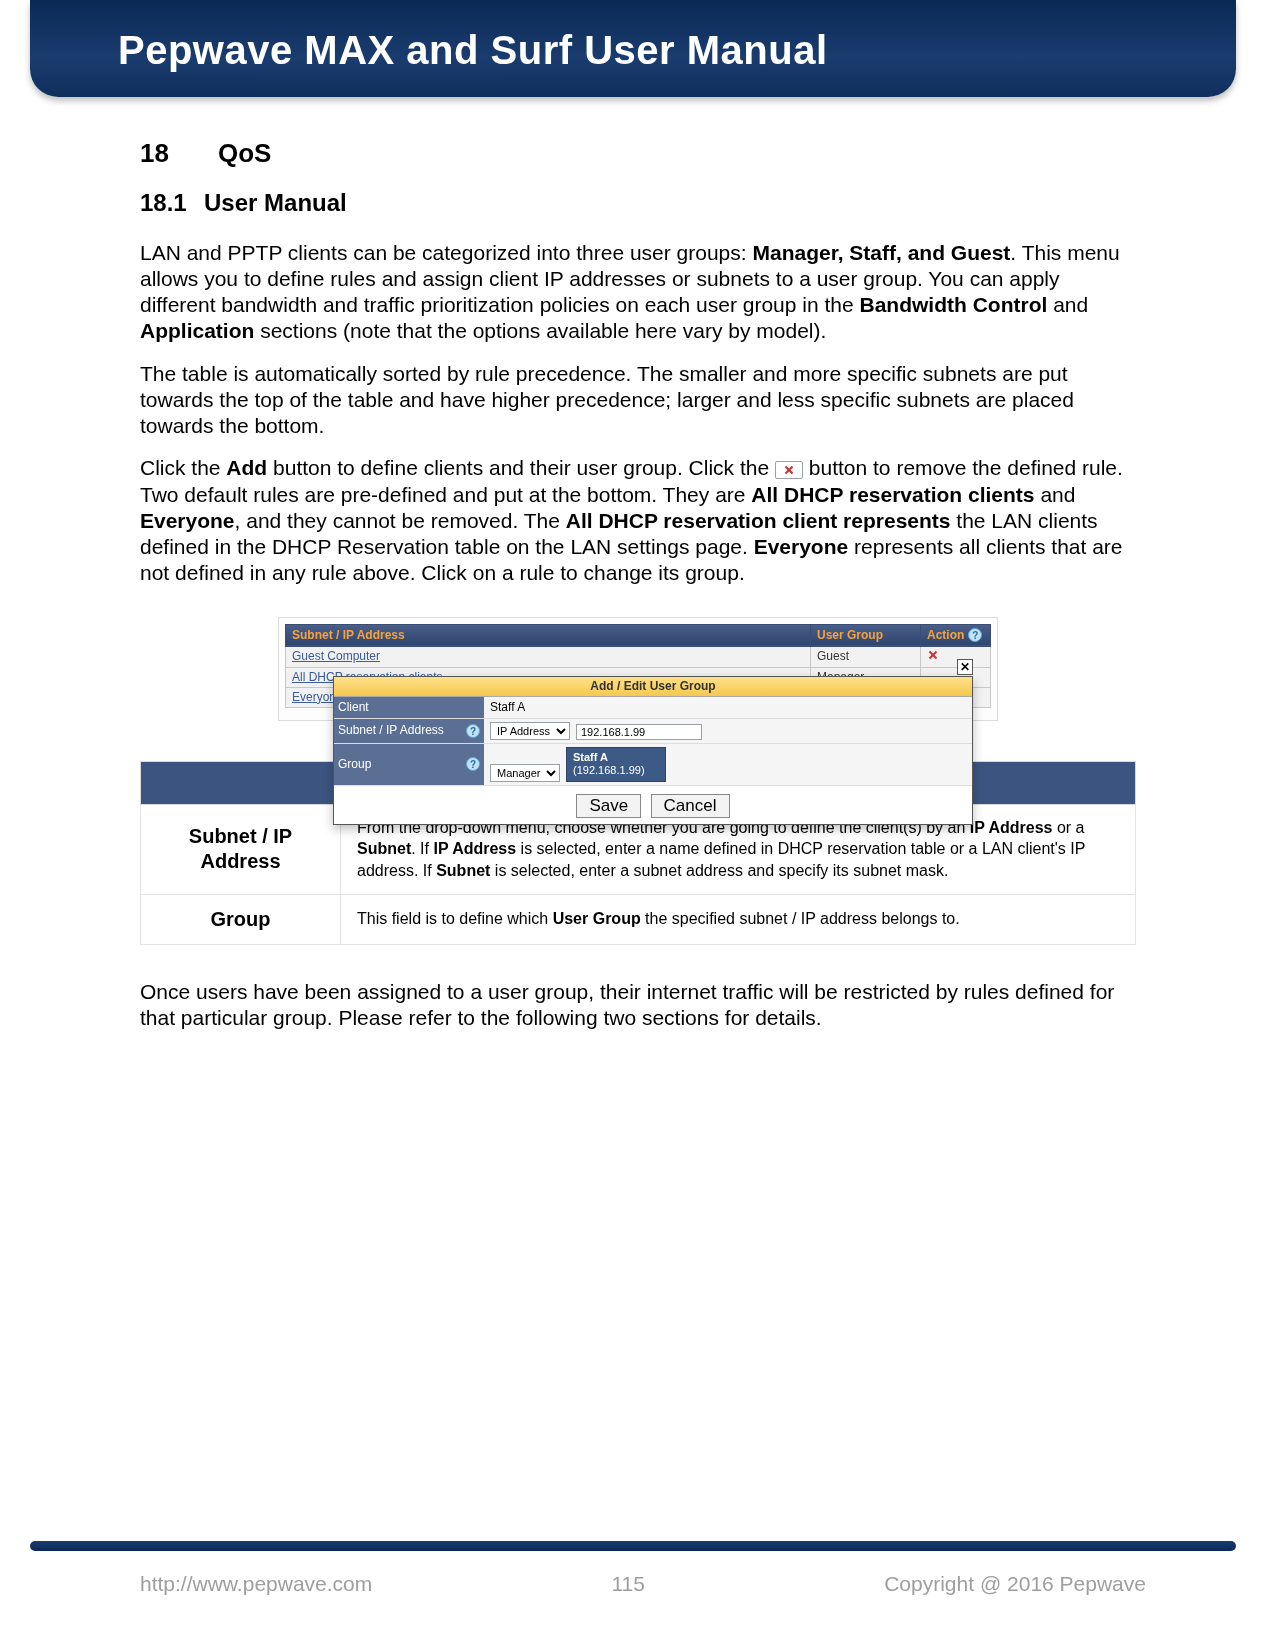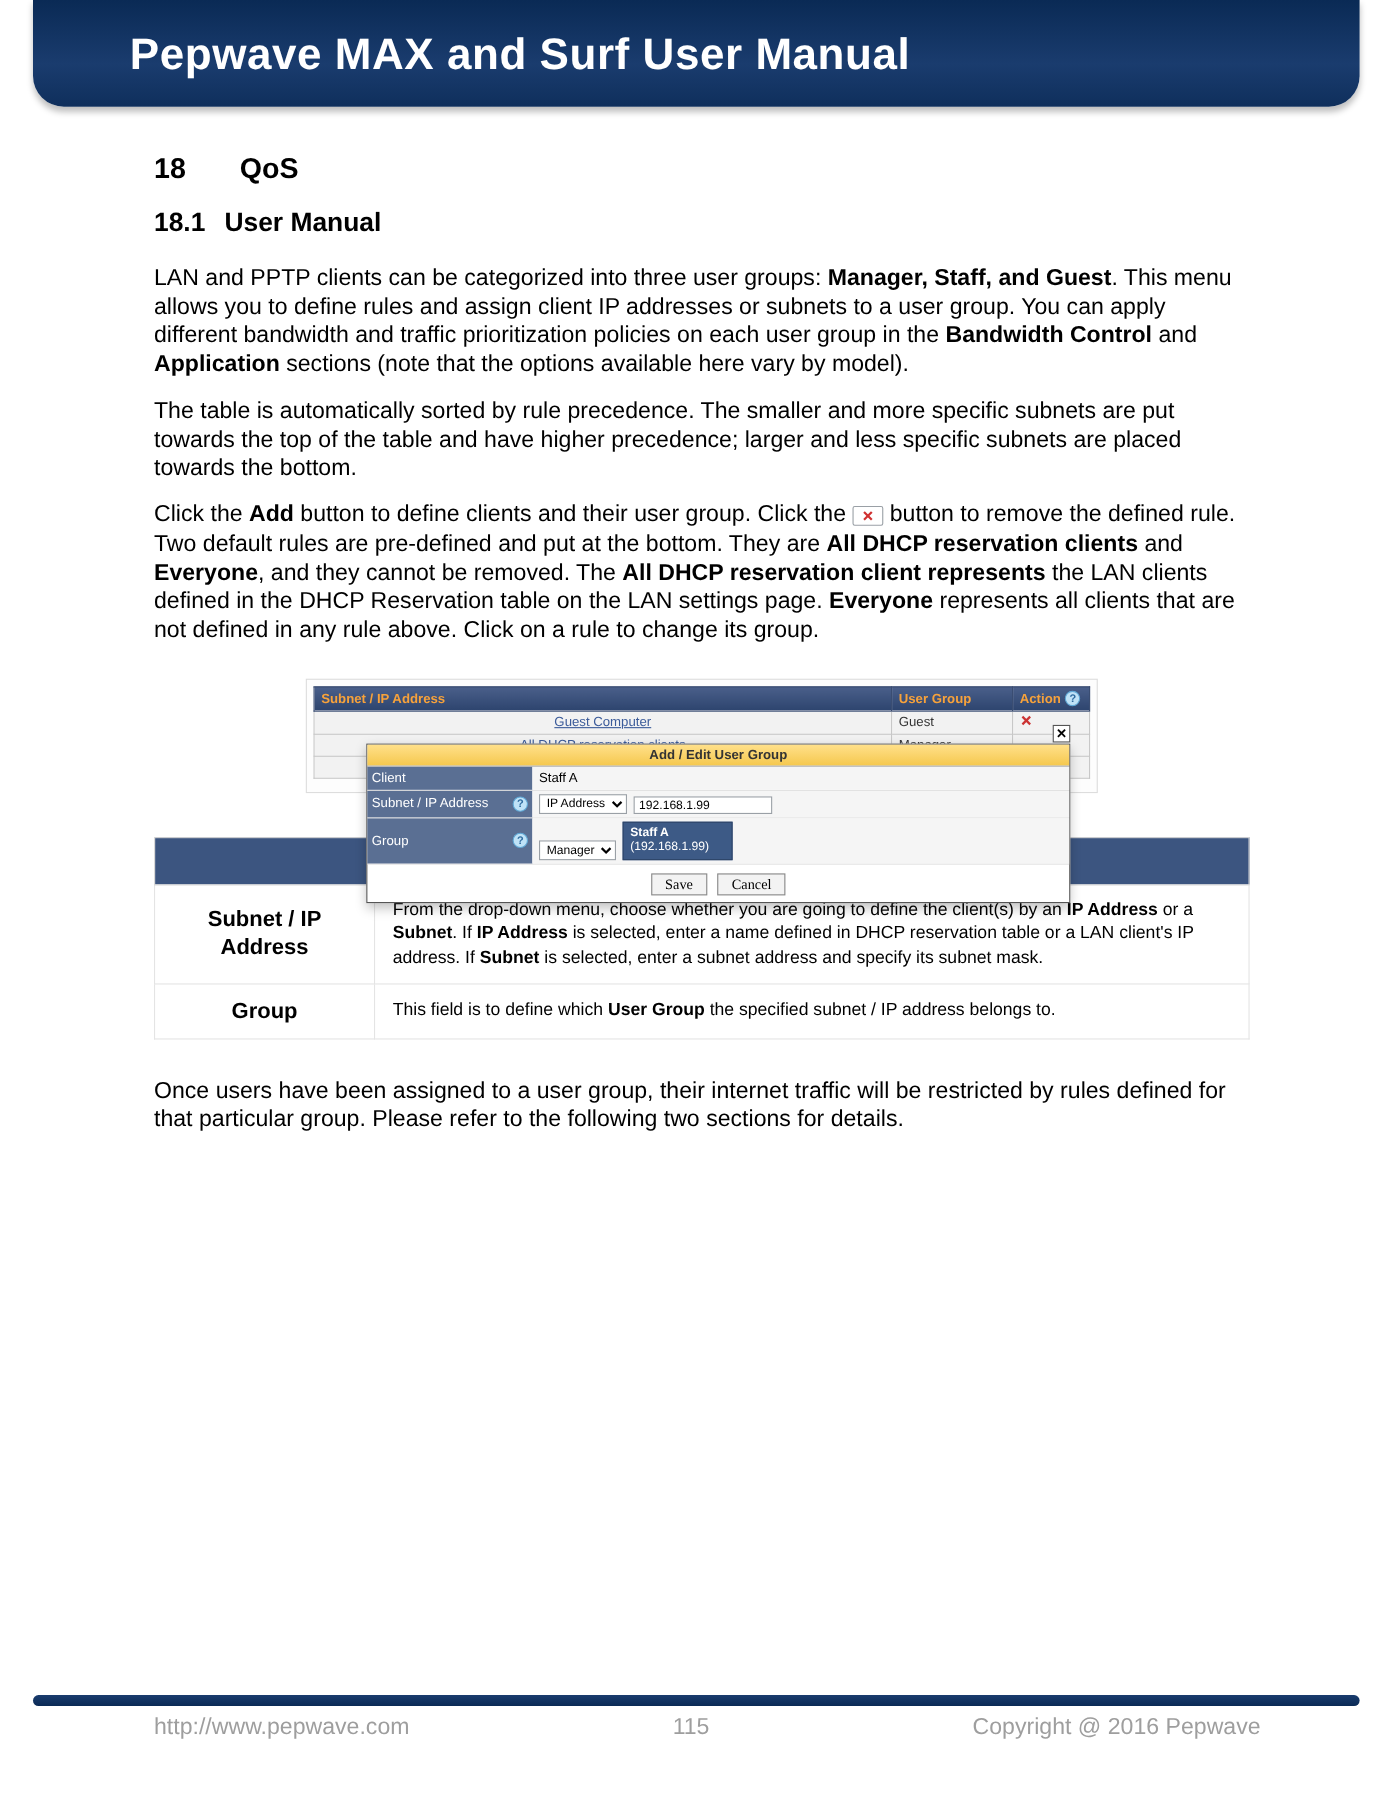--- a/index.html
+++ b/index.html
@@ -94,21 +94,21 @@
     border:1px solid #3a4d72;
   }
   .grid-table th.action { width:70px; }
   .grid-table th.ug { width:110px; }
   .grid-table td {
     border:1px solid #c8c8c8;
     padding:2px 6px;
     background:#f2f2f2;
     color:#333;
   }
-  .grid-table td.link { color:#3b5b9a; text-decoration:underline;text-align:center; }
+  .grid-table td.link { color:#3b5b9a; text-decoration:underline; }
   .help-circle {
     display:inline-block;
     width:14px;height:14px;border-radius:50%;
     background:#bfe2f7;border:1px solid #5fa8d6;
     color:#2d6a9f;font-size:10px;line-height:13px;text-align:center;
     font-weight:700;vertical-align:middle;margin-left:4px;
   }
   .mini-del {
     display:inline-block;width:12px;height:12px;position:relative;
   }
@@ -167,21 +167,21 @@
   }
   .txt {
     font-size:11px;padding:1px 4px;border:1px solid #9aa0a6;background:#fff;width:126px;
   }
   .tooltip-box {
     background:#3d5a86;color:#fff;font-size:11px;padding:3px 6px;border:1px solid #2d4468;
     min-width:100px;
   }
   .popup-buttons { text-align:center;padding:8px 0 6px 0; }
   .popup-buttons button {
-    font-size:13px;padding:1px 12px;margin:0 3px;border:1px solid #888;background:#f3f3f3;font-family:Liberation Serif, serif;
+    font-size:17px;padding:1px 12px;margin:0 3px;border:1px solid #888;background:#f3f3f3;
   }
 
   
   .desc-table {
     width:100%;
     border-collapse:collapse;
     margin-top:40px;
     font-size:16px;
     border:1px solid #d8d8d8;
   }
@@ -189,21 +189,21 @@
     background:#3c5580;color:#ffffff;
     text-align:center;padding:8px;font-size:21px;font-weight:700;
     border:1px solid #d8d8d8;
   }
   .desc-table td { border:1px solid #e4e4e4; padding:12px 16px; vertical-align:middle;}
   .desc-table td.row-label { width:200px;text-align:center;font-weight:700;font-size:20px; }
   .desc-table td.row-desc { font-size:16px;line-height:1.35; }
 
   .footer {
     position:absolute;
-    bottom:69px;
+    bottom:55px;
     left:0; right:0;
     padding: 0 120px 0 140px;
     display:flex;
     justify-content:space-between;
     align-items:center;
     color:#9e9e9e;
     font-family:"Century Gothic","Trebuchet MS",Arial,sans-serif;
     font-size:21px;
   }
   .footer-line {

